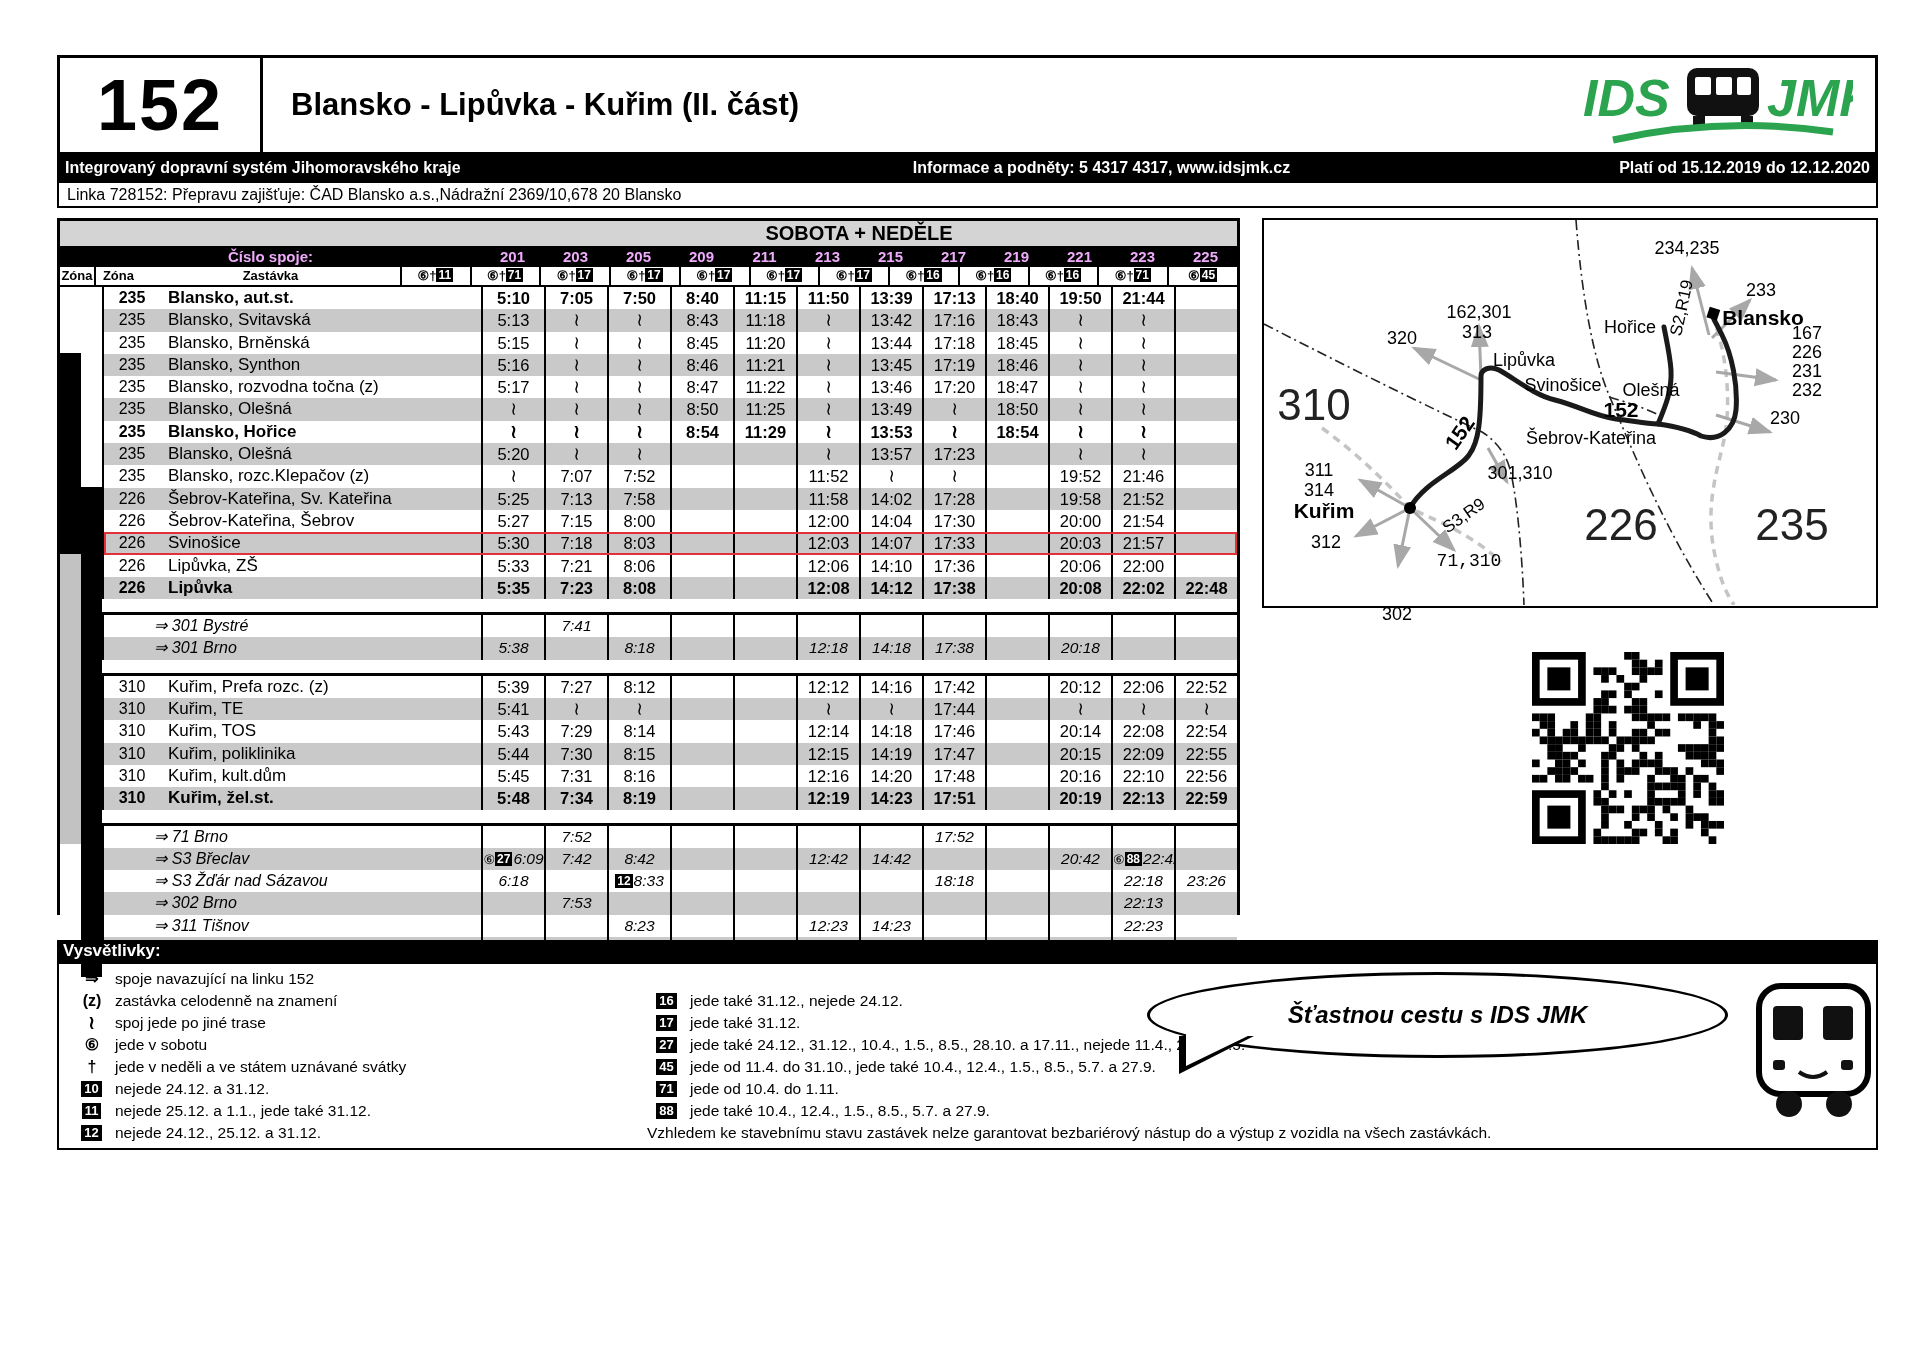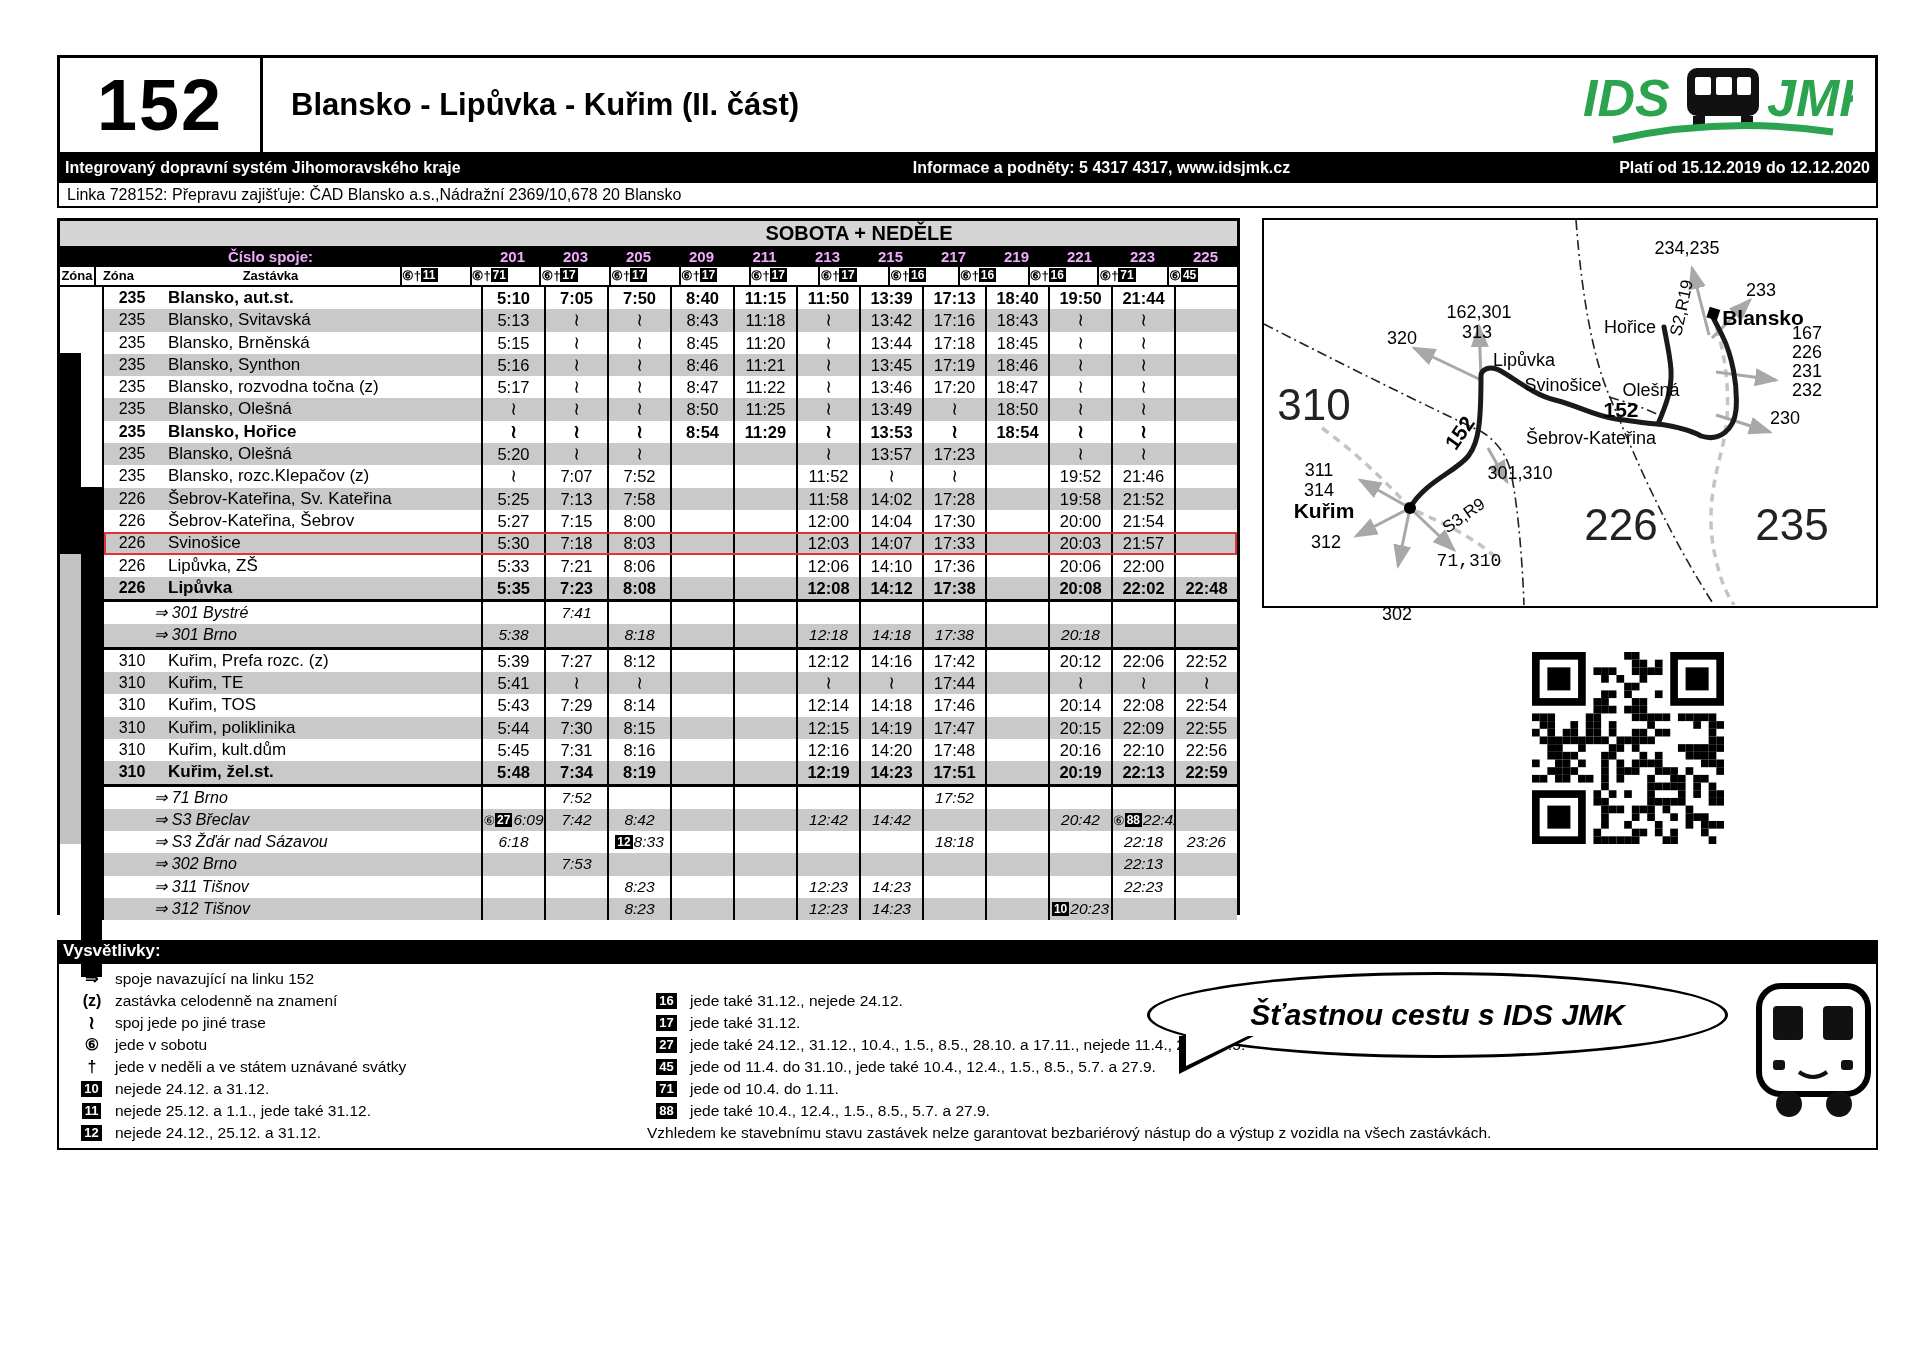--- a/index.html
+++ b/index.html
@@ -22,34 +22,34 @@
   #tt-title{height:26px;background:#d4d4d4;position:relative;border-bottom:1px solid #000;box-sizing:border-box;}
   #tt-title span{position:absolute;left:421px;width:756px;text-align:center;font-weight:bold;font-size:20px;line-height:25px;}
   #tt-spoje{height:20px;background:#000;color:#f0abfc;display:flex;}
   #tt-spoje .lab{width:421px;text-align:center;font-weight:bold;font-size:15px;line-height:20px;}
   #tt-spoje .tn{width:63px;text-align:center;font-weight:bold;font-size:15px;line-height:20px;box-sizing:border-box;}
   #tt-syms{height:20px;display:flex;border-bottom:2px solid #000;box-sizing:border-box;background:#fff;}
   #tt-syms .h{font-weight:bold;font-size:13px;line-height:17px;box-sizing:border-box;}
   #tt-syms .hu{width:44px;text-align:center;border-right:2px solid #000;}
   #tt-syms .hz{width:56px;text-align:center;}
   #tt-syms .hs{width:321px;text-align:center;}
-  #tt-syms .sc{width:86px;text-align:left;border-left:2px solid #000;box-sizing:border-box;font-size:13px;line-height:17px;font-weight:bold;white-space:nowrap;}
+  #tt-syms .sc{width:86px;text-align:center;border-left:2px solid #000;box-sizing:border-box;font-size:13px;line-height:17px;font-weight:bold;white-space:nowrap;}
   #tt-syms .sc:first-of-type{border-left:3px solid #000;}
   #tt-body{position:relative;}
   .row{display:flex;height:22.3px;line-height:22.3px;}
   .c-usek{width:44px;background:#fff;border-right:2px solid #000;box-sizing:border-box;}
   .c-zone{width:56px;text-align:center;font-size:16px;}
   .c-name{width:321px;padding-left:8px;box-sizing:border-box;font-size:17px;white-space:nowrap;overflow:hidden;}
   .c-link{width:377px;padding-left:50px;box-sizing:border-box;font-size:16px;font-style:italic;white-space:nowrap;}
   .c-time{width:63px;text-align:center;font-size:16.5px;border-left:2px solid #000;box-sizing:border-box;white-space:nowrap;}
   .row .c-time:first-of-type{border-left:3px solid #000;}
   .row.shade .c-zone,.row.shade .c-name,.row.shade .c-link,.row.shade .c-time{background:#c9c9c9;}
   .row.rb .c-zone,.row.rb .c-name,.row.rb .c-time{font-weight:bold;}
   .row.lk .c-time{font-style:italic;font-size:15.5px;}
-  .row.sep{border-top:3px solid #000;box-sizing:content-box;}
+  .row.sep{border-top:3px solid #000;box-sizing:content-box;margin-top:13px;}
   .wave{display:inline-block;transform:rotate(90deg);font-size:18px;}
   .nbox{display:inline-block;background:#000;color:#fff;font-weight:bold;font-style:normal;font-size:12px;line-height:14px;padding:0 2px;margin-right:1px;vertical-align:1px;}
   .c6{font-style:normal;font-size:13px;margin-right:0px;}
   #usek-bar1{left:0;top:66px;width:21px;height:200.7px;background:#000;}
   #usek-bar2{left:21px;top:199.8px;width:21px;height:490.6px;background:#000;}
   #usek-bar3{left:0;top:266.7px;width:21px;height:289.9px;background:#c2c2c2;}
   #red-hl{left:44px;top:311.3px;width:1133px;height:23px;border:2.5px solid #e43038;box-sizing:border-box;pointer-events:none;}
 
   
   #map-box{left:1262px;top:218px;width:616px;height:390px;border:2.5px solid #000;box-sizing:border-box;background:#fff;}
@@ -65,21 +65,21 @@
   
   #leg-bar{left:57px;top:940px;width:1821px;height:22px;background:#000;color:#fff;font-weight:bold;font-size:17px;line-height:22px;padding-left:6px;box-sizing:border-box;}
   #leg-box{left:57px;top:962px;width:1821px;height:188px;border:2px solid #000;box-sizing:border-box;}
   .leg-col{position:absolute;}
   #leg-left{left:10px;top:4px;}
   #leg-mid{left:585px;top:26px;}
   .leg-item{height:22px;line-height:22px;display:flex;font-size:15.5px;white-space:nowrap;}
   .leg-sym{width:46px;text-align:center;font-weight:bold;font-size:16px;flex:none;}
   .leg-sym .nbox{font-size:13px;line-height:16px;padding:0 3px;}
   #leg-note{left:588px;top:160px;font-size:15.5px;white-space:nowrap;}
-  #bubble{left:1088px;top:8px;width:575px;height:80px;border:3px solid #000;border-radius:50%;display:flex;align-items:center;justify-content:center;font-size:30px;font-weight:bold;font-style:italic;background:#fff;}
+  #bubble{left:1088px;top:8px;width:575px;height:80px;border:3px solid #000;border-radius:50%;display:flex;align-items:center;justify-content:center;font-size:24px;font-weight:bold;font-style:italic;background:#fff;}
   #tail-outer{left:1120px;top:72px;width:0;height:0;border-right:75px solid transparent;border-top:38px solid #000;}
   #tail-inner{left:1127px;top:70px;width:0;height:0;border-right:66px solid transparent;border-top:32px solid #fff;}
   #bus-cartoon{left:1692px;top:12px;width:125px;height:160px;}
 </style>
 </head>
 <body>
 
 <div class="abs" id="header-box">
   <div id="line-cell">152</div>
   <div id="title-cell">Blansko - Lipůvka - Kuřim (II. část)</div>

